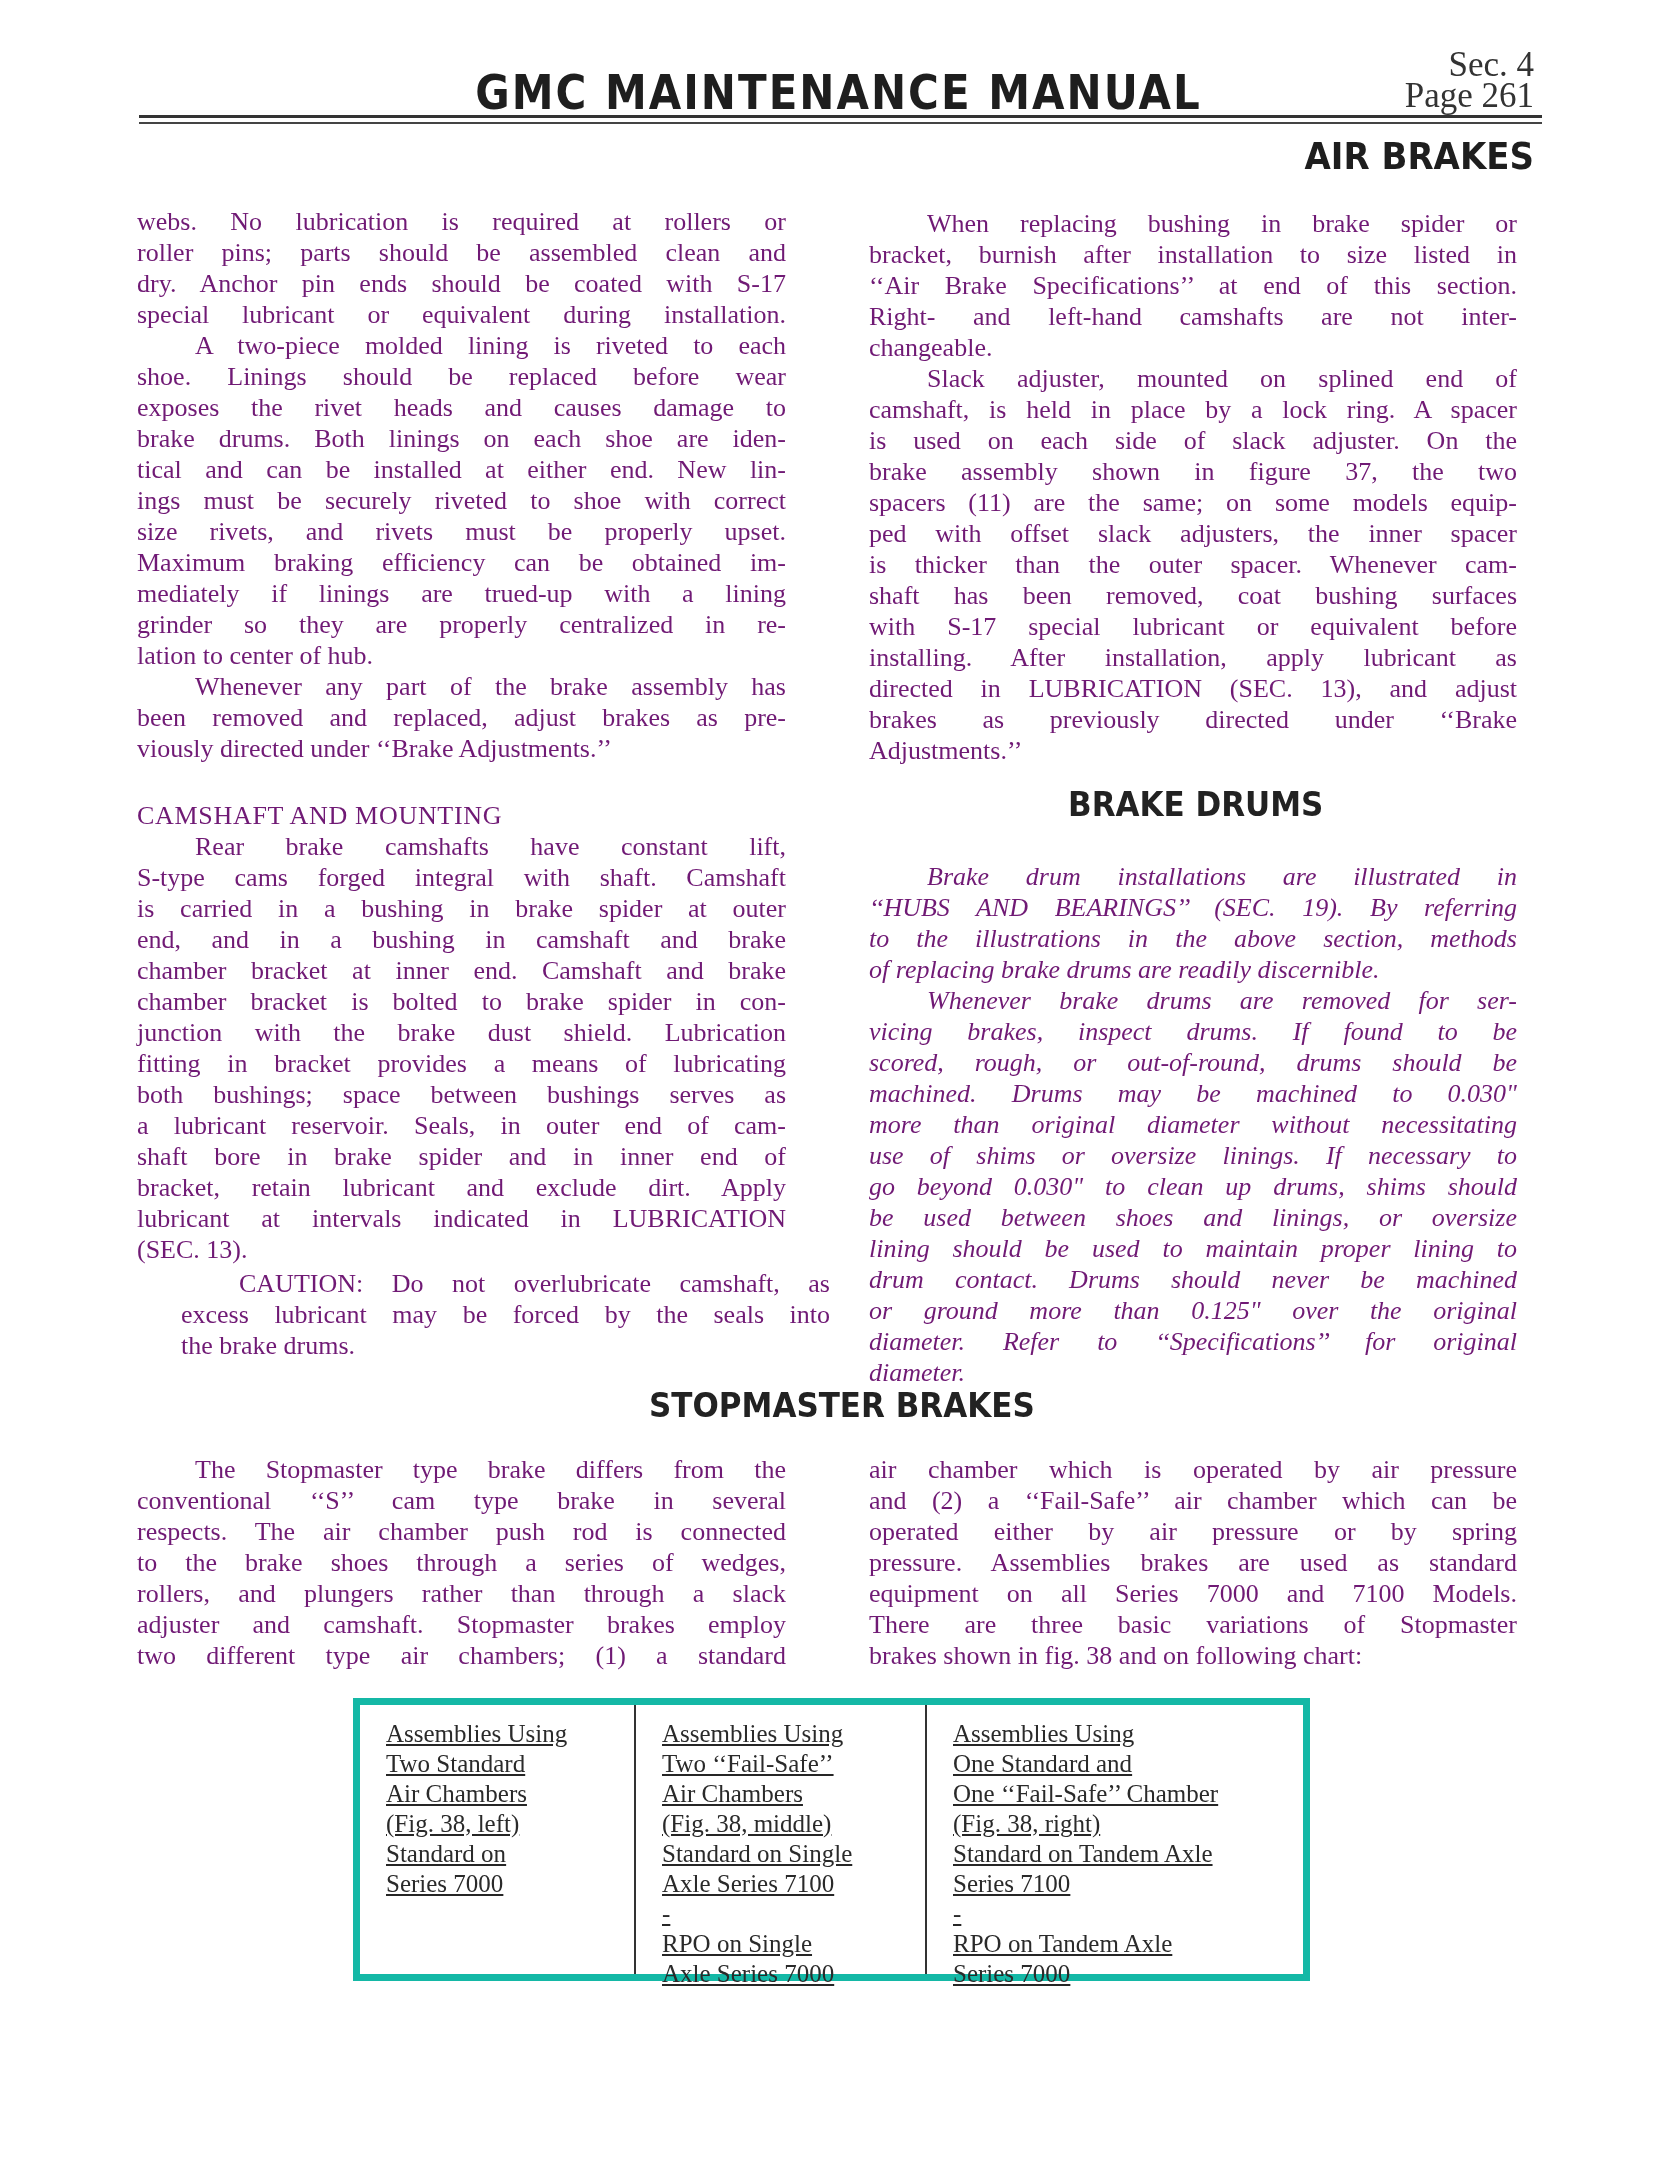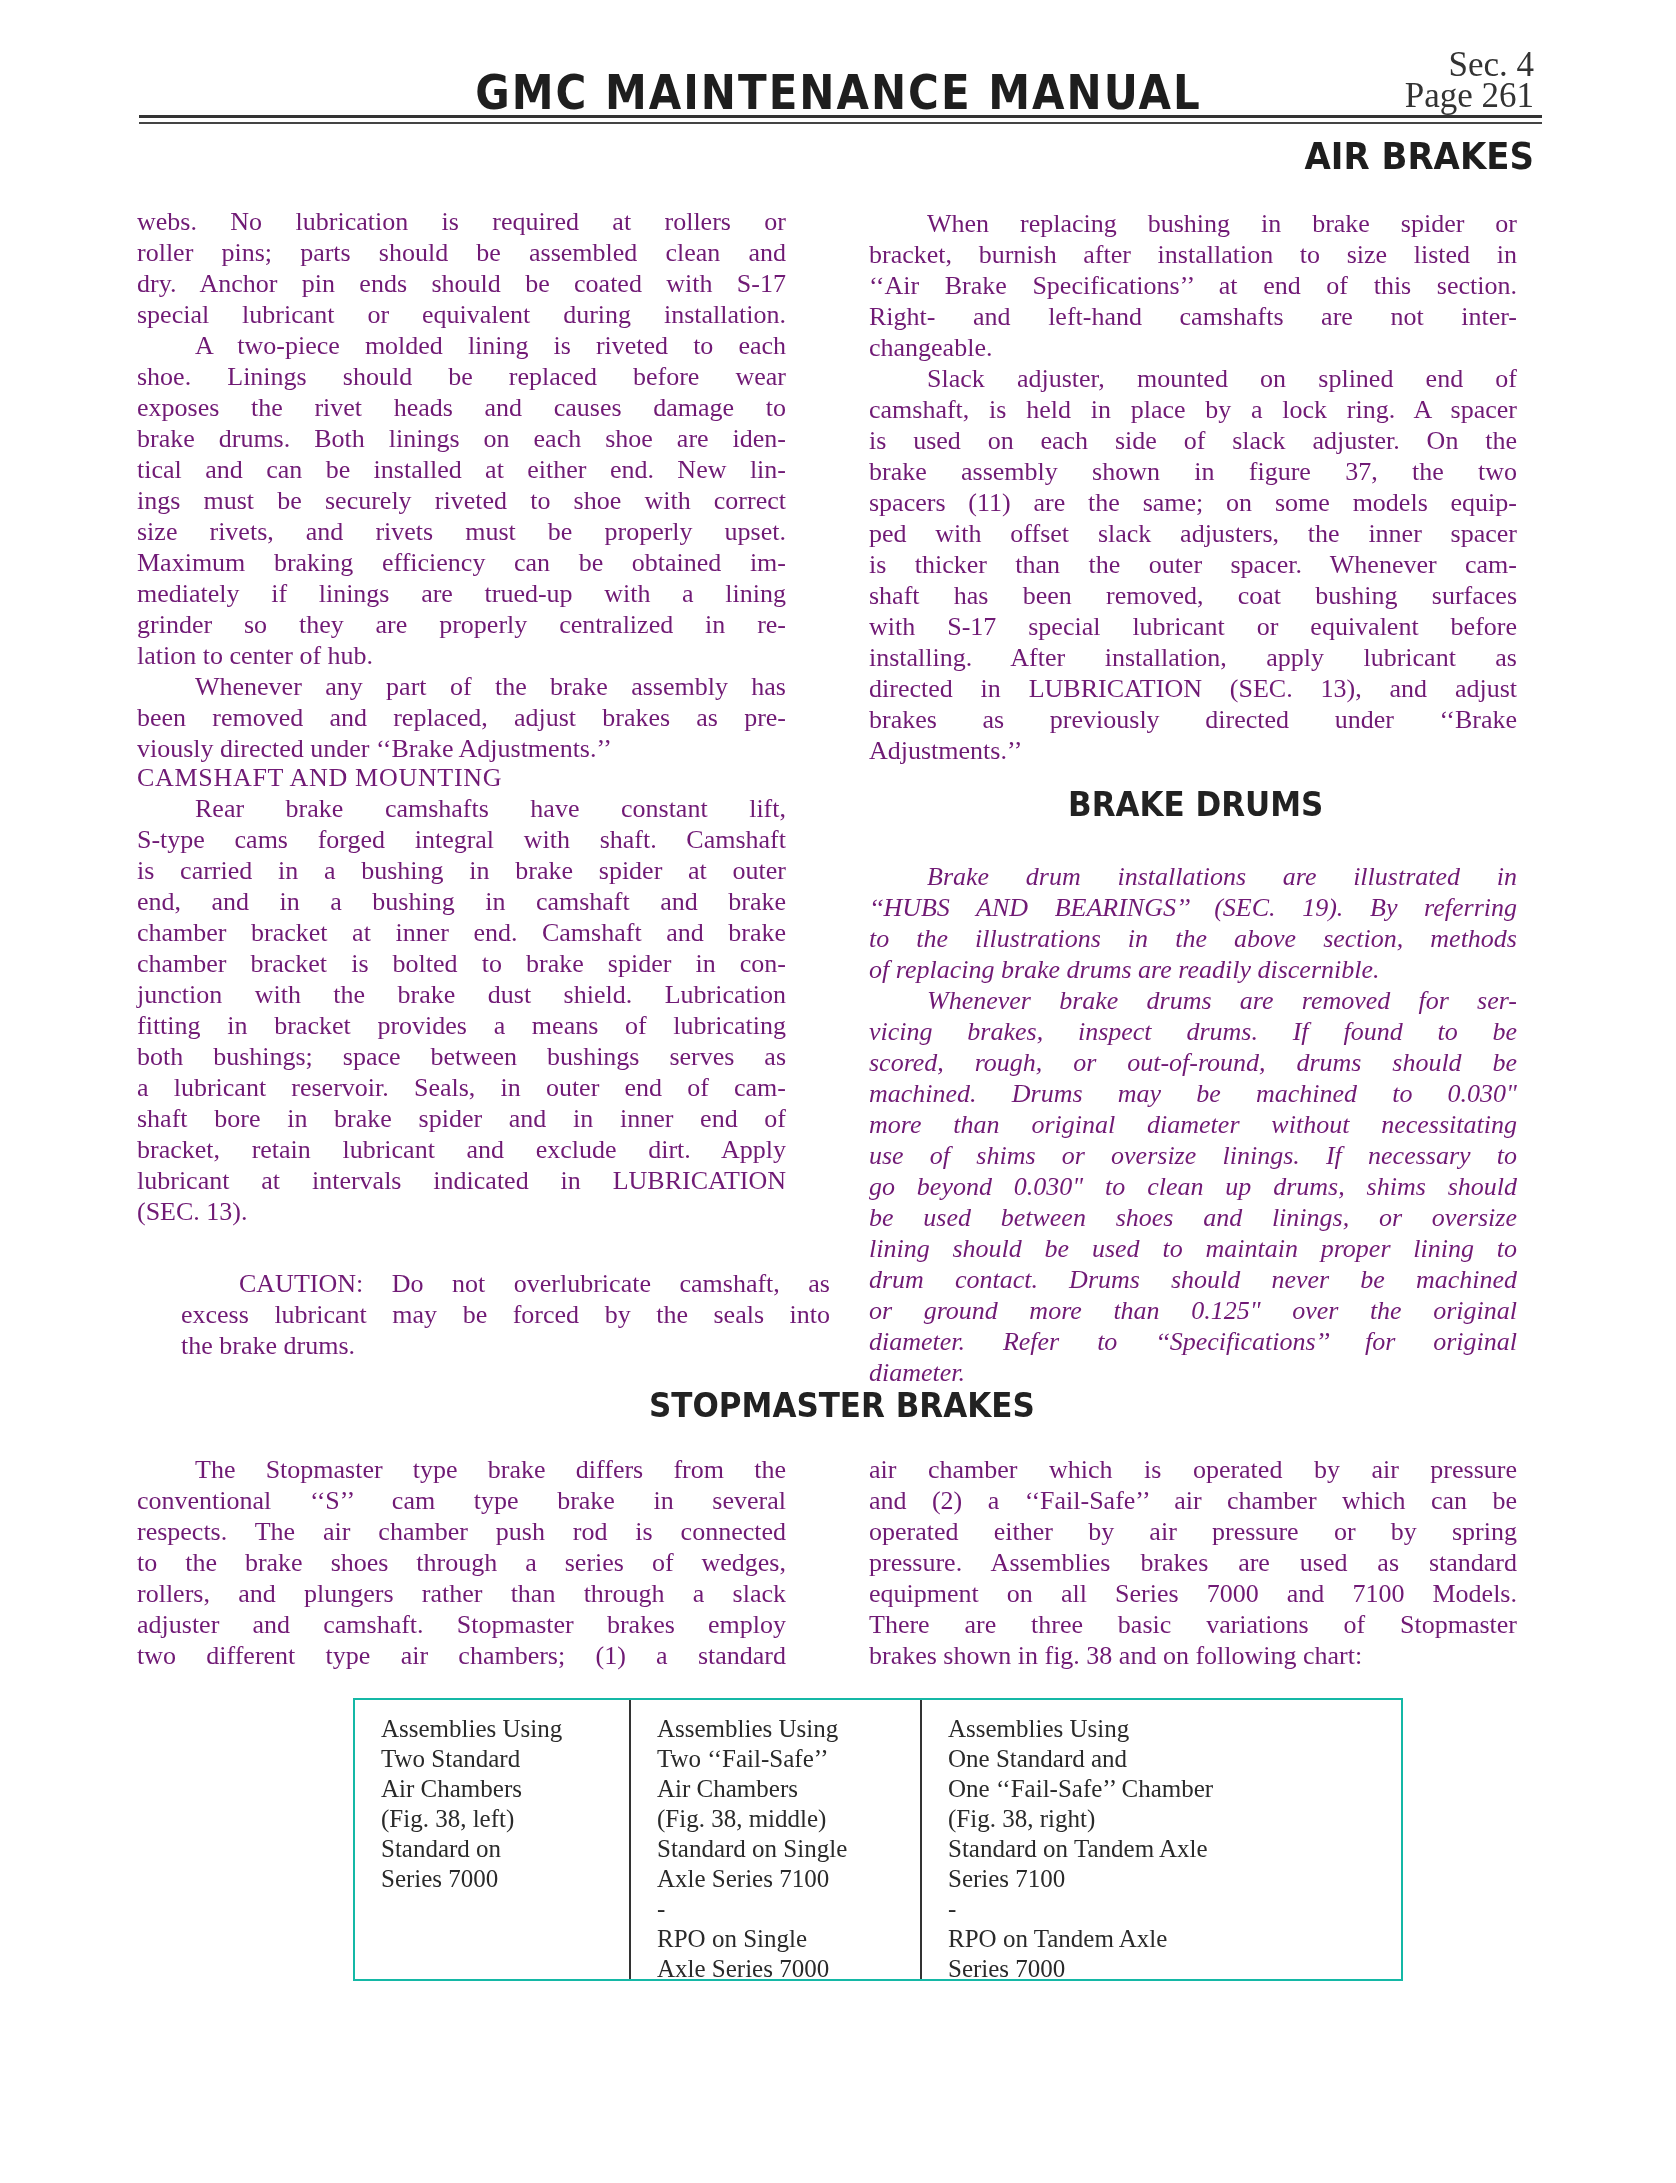--- a/index.html
+++ b/index.html
@@ -14,22 +14,22 @@
 
   .col { position:absolute; font-family:"Liberation Serif","DejaVu Serif",serif; font-size:26px; line-height:31px; color:#701a75; }
   .col .line { display:block; text-align:justify; text-align-last:justify; white-space:nowrap; height:31px; }
   .col .line.last { text-align-last:left; }
   .indent { padding-left:58px; }
   .col-left { left:137px; width:649px; }
   .col-right { left:869px; width:648px; }
   .sub-head { font-family:"Liberation Serif","DejaVu Serif",serif; font-size:26px; letter-spacing:0.7px; }
   .bold-head { position:absolute; font-family:"DejaVu Sans","Liberation Sans",sans-serif; font-weight:bold; font-size:31px; color:#222; transform:scaleY(1.1); }
 
-  .tbl { position:absolute; left:353px; top:1698px; width:1050px; height:283px;
-    border:2px solid #14b8a6; box-sizing:border-box; display:flex; }
+  .tbl { position:absolute; left:353px; top:1698px; width:957px; height:283px;
+    border:7px solid #14b8a6; box-sizing:border-box; display:flex;text-decoration:underline; }
   .tcell { box-sizing:border-box; padding:13.5px 0 0 26px; font-family:"Liberation Serif","DejaVu Serif",serif; font-size:25px; line-height:30px; color:#2a2a2a; }
   .tcell + .tcell { border-left:2px solid #333; }
   .tcell .tl { display:block; white-space:nowrap; }
   .c1 { width:274px; } .c2 { width:291px; } .c3 { flex:1; }
 </style>
 </head>
 <body>
 
 <div class="hdr-title">GMC MAINTENANCE MANUAL</div>
 <div class="hdr-sec">
@@ -60,21 +60,21 @@
     <span class="line">grinder so they are properly centralized in re-</span>
     <span class="line last">lation to center of hub.</span>
   </div>
   <div>
     <span class="line indent">Whenever any part of the brake assembly has</span>
     <span class="line">been removed and replaced, adjust brakes as pre-</span>
     <span class="line last">viously directed under ‘‘Brake Adjustments.’’</span>
   </div>
 </div>
 
-<div class="col col-left" style="top:762px;">
+<div class="col col-left" style="top:800px;">
   <div class="sub-head">CAMSHAFT AND MOUNTING</div>
   <div>
     <span class="line indent">Rear brake camshafts have constant lift,</span>
     <span class="line">S-type cams forged integral with shaft. Camshaft</span>
     <span class="line">is carried in a bushing in brake spider at outer</span>
     <span class="line">end, and in a bushing in camshaft and brake</span>
     <span class="line">chamber bracket at inner end. Camshaft and brake</span>
     <span class="line">chamber bracket is bolted to brake spider in con-</span>
     <span class="line">junction with the brake dust shield.  Lubrication</span>
     <span class="line">fitting in bracket provides a means of lubricating</span>

